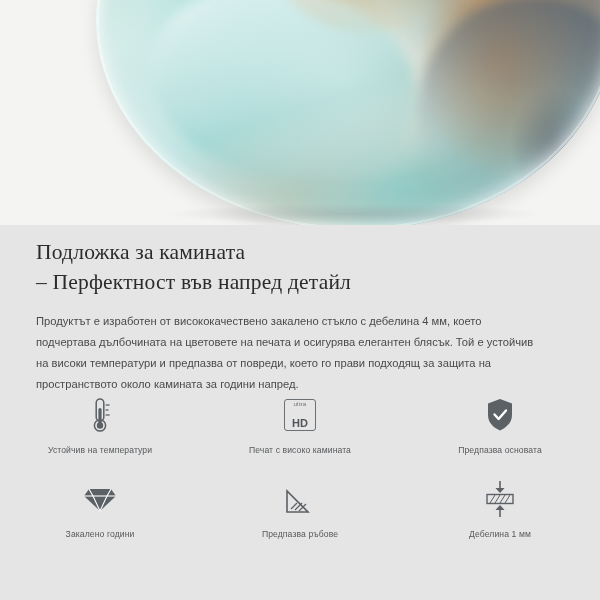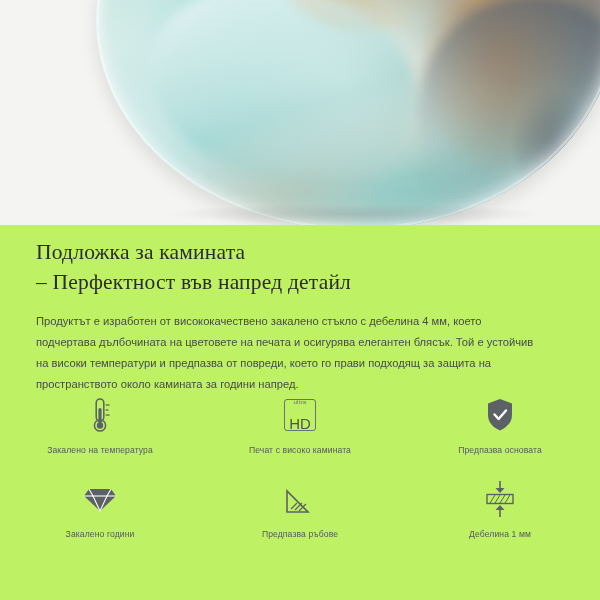--- a/index.html
+++ b/index.html
@@ -10,21 +10,21 @@
     width: 600px;
     height: 600px;
     background: #ffffff;
     font-family: "Liberation Sans", sans-serif;
     overflow: hidden;
   }
   .page {
     position: relative;
     width: 600px;
     height: 600px;
-    background: #bef264;
+    background: #e5e5e5;
     overflow: hidden;
   }
 
   
   .hero {
     position: absolute;
     left: 0;
     top: 0;
     width: 600px;
     height: 225px;
@@ -171,22 +171,22 @@
     align-items: center;
     justify-content: center;
     line-height: 1;
   }
   .ultrahd .u-top {
     font-size: 6.2px;
     color: #6b7075;
     letter-spacing: 0.2px;
   }
   .ultrahd .u-bot {
-    font-size: 15px;
-    font-weight: normal;
+    font-size: 11px;
+    font-weight: bold;
     color: #4f5458;
     margin-top: 11px;
   }
 </style>
 </head>
 <body>
 
 <div class="page">
 
   <div class="hero">
@@ -215,21 +215,21 @@
         <svg width="34" height="40" viewBox="0 0 34 40" fill="none" aria-hidden="true">
           <rect x="13.2" y="4" width="7.6" height="22" rx="3.8" stroke="#5c6166" stroke-width="1.5"></rect>
           <circle cx="17" cy="30.5" r="5.6" stroke="#5c6166" stroke-width="1.5"></circle>
           <rect x="15.4" y="13" width="3.2" height="18" rx="1.6" fill="#5c6166"></rect>
           <circle cx="17" cy="30.5" r="3.2" fill="#5c6166"></circle>
           <line x1="22.6" y1="10" x2="26.6" y2="10" stroke="#5c6166" stroke-width="1.3"></line>
           <line x1="22.6" y1="15" x2="25.4" y2="15" stroke="#5c6166" stroke-width="1.3"></line>
           <line x1="22.6" y1="20" x2="26.6" y2="20" stroke="#5c6166" stroke-width="1.3"></line>
         </svg>
       </div>
-      <div class="caption">Закалено на температура</div>
+      <div class="caption">Устойчив на температури</div>
     </div>
 
     <div class="feature">
       <div class="glyph">
         <div class="ultrahd">
           <span class="u-top">ultra</span>
           <span class="u-bot">HD</span>
         </div>
       </div>
       <div class="caption">Печат с високо камината</div>

